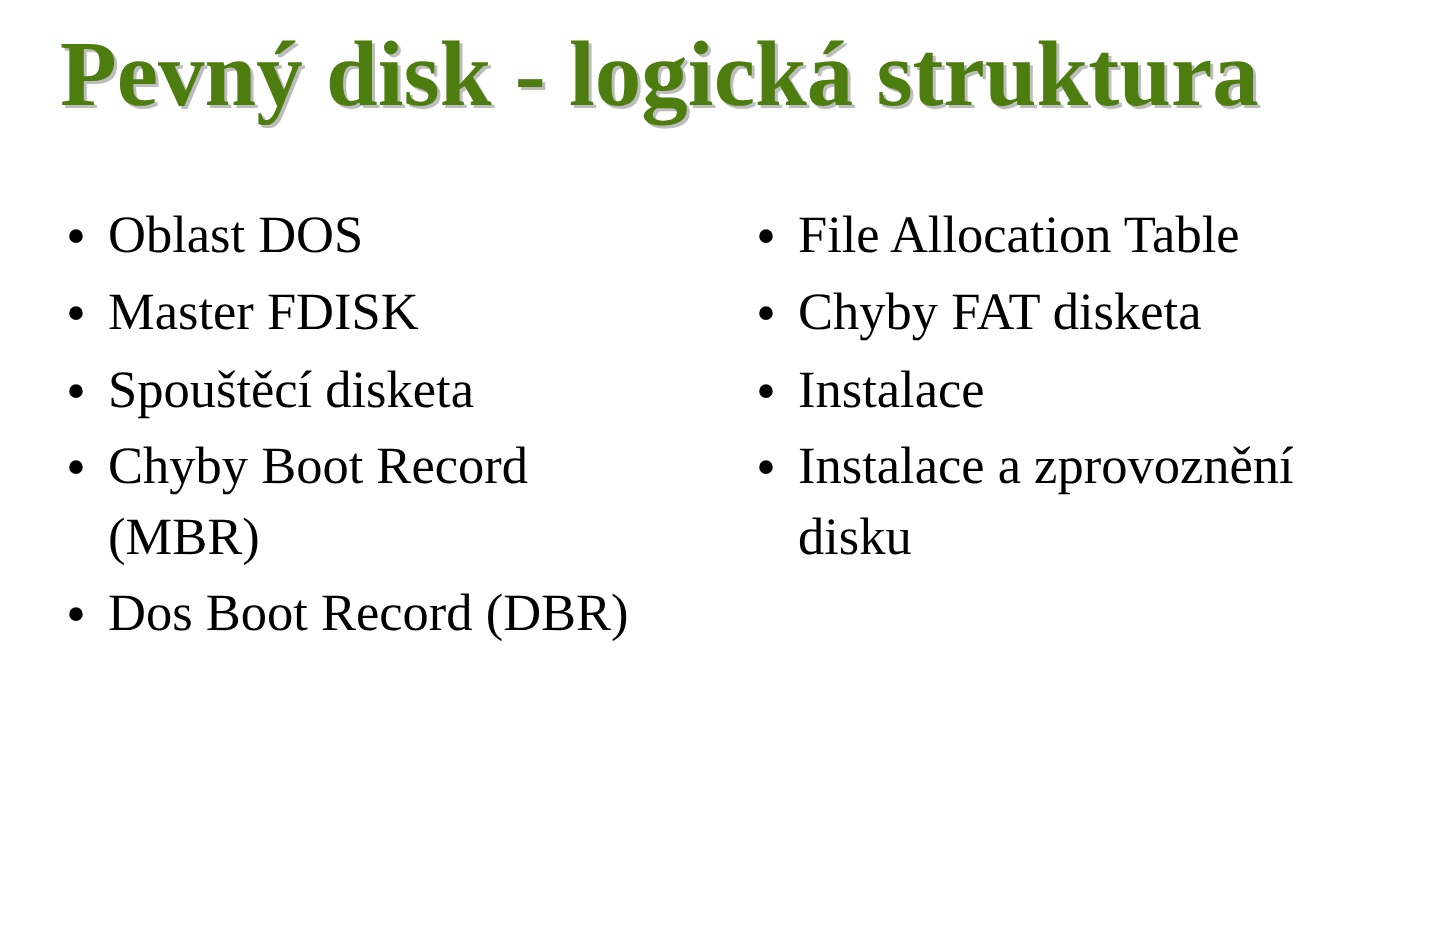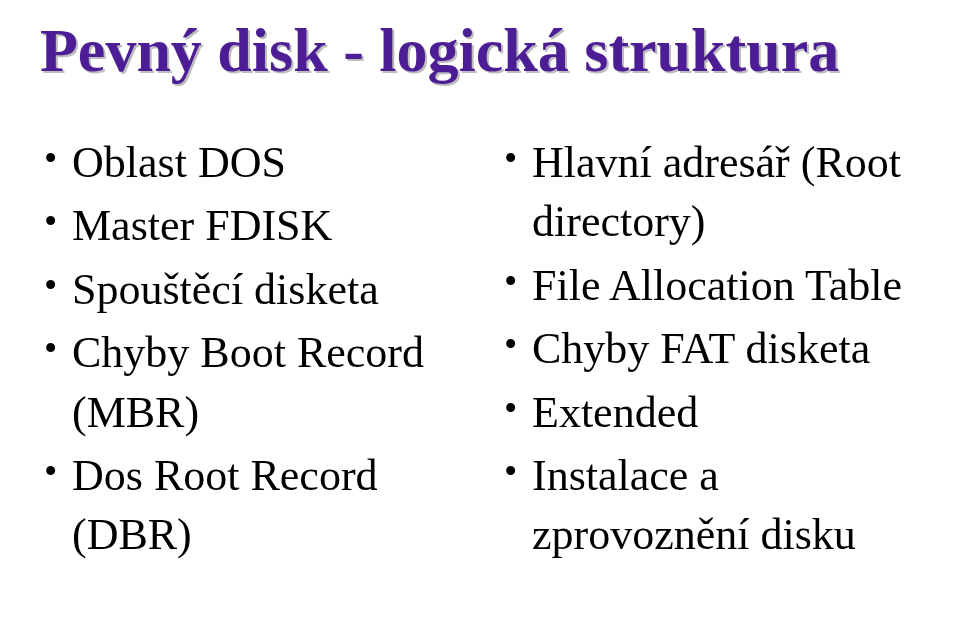--- a/index.html
+++ b/index.html
@@ -13,21 +13,21 @@
   }
   .slide {
     box-sizing: border-box;
     width: 960px;
     height: 619px;
     padding: 18px 40px 0 40px;
   }
   .title {
     font-size: 62px;
     font-weight: bold;
-    color: #4c1d95;
+    color: #4d7c0f;
     text-shadow: 2px 2px 0 #bdbdbd;
     margin: 0 0 50px 0;
     line-height: 1.05;
     white-space: nowrap;
   }
   .columns {
     display: flex;
     flex-direction: row;
     gap: 40px;
   }
@@ -35,21 +35,21 @@
     flex: 1;
   }
   ul.bullets {
     list-style: none;
     margin: 0;
     padding: 0;
   }
   ul.bullets > li {
     position: relative;
     padding-left: 32px;
-    font-size: 44px;
+    font-size: 35px;
     color: #000;
     line-height: 1.35;
     margin-bottom: 4px;
   }
   ul.bullets > li::before {
     content: "•";
     position: absolute;
     left: 4px;
     top: 0;
     color: #000;
@@ -62,26 +62,25 @@
 
 <div class="slide">
   <h1 class="title">Pevný disk - logická struktura</h1>
   <div class="columns">
     <div class="col">
       <ul class="bullets">
         <li>Oblast DOS</li>
         <li>Master FDISK</li>
         <li>Spouštěcí disketa</li>
         <li>Chyby Boot Record (MBR)</li>
-        <li>Dos Root Record (DBR)</li>
+        <li>Dos Boot Record (DBR)</li>
       </ul>
     </div>
     <div class="col">
       <ul class="bullets">
-        <li>Hlavní adresář (Root directory)</li>
         <li>File Allocation Table</li>
         <li>Chyby FAT disketa</li>
-        <li>Extended</li>
+        <li>Instalace</li>
         <li>Instalace a zprovoznění disku</li>
       </ul>
     </div>
   </div>
 </div>
 
 </body></html>

